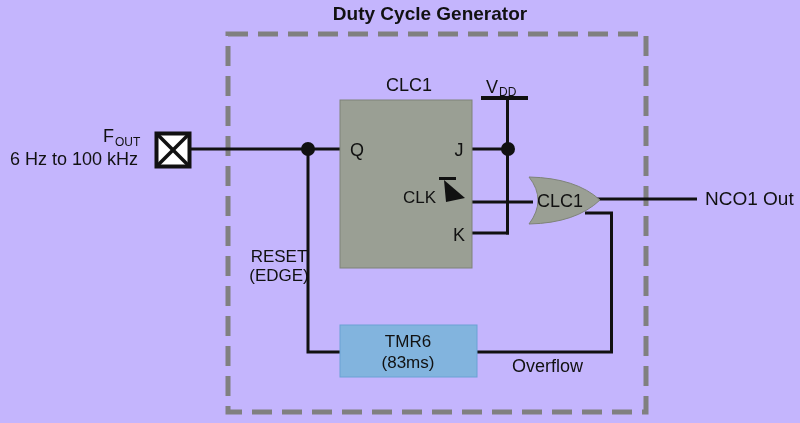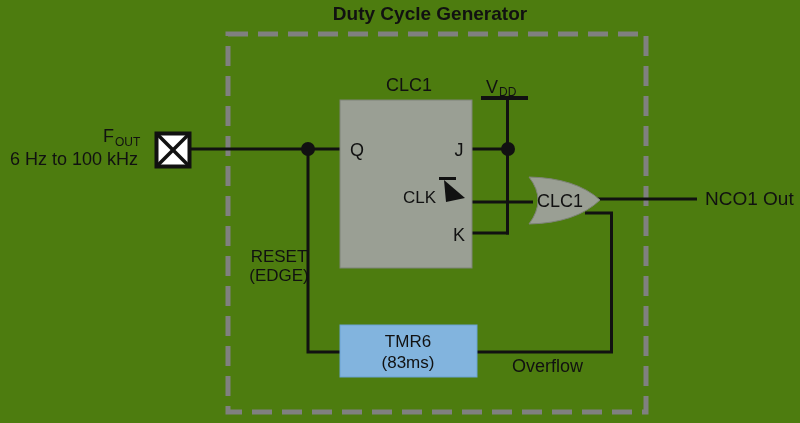--- a/index.html
+++ b/index.html
@@ -1,17 +1,17 @@
 <!DOCTYPE html>
 <html><head>
 <meta charset="utf-8">
 <style>
   html,body { margin:0; padding:0; background:#ffffff; }
   .stage {
-    position:relative; width:800px; height:423px; background:#4d7c0f;
+    position:relative; width:800px; height:423px; background:#c4b5fd;
     font-family:"Liberation Sans", sans-serif; overflow:hidden;
   }
   svg text {
     font-family:"Liberation Sans", sans-serif;
     fill:#111111;
   }
   .t-title { font-size:19px; font-weight:bold; }
   .t-lbl   { font-size:18px; }
   .t-lbl17 { font-size:17px; }
   .t-lbl19 { font-size:19px; }

